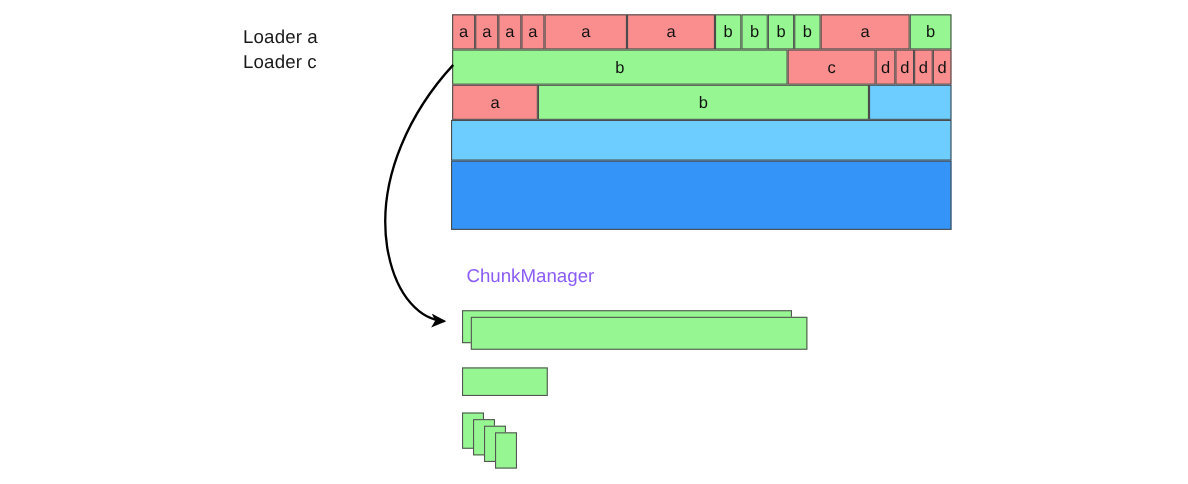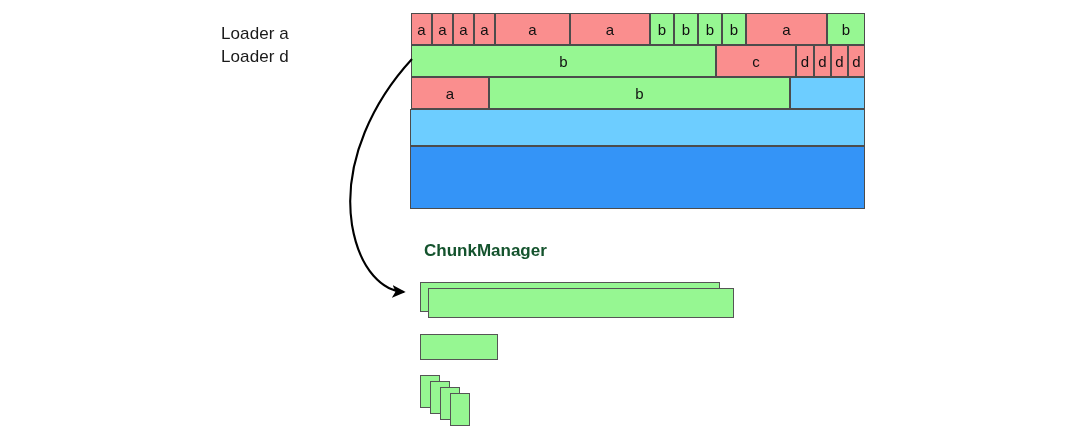--- a/index.html
+++ b/index.html
@@ -71,23 +71,22 @@
   .c-lblue { background: #6dcdff; }
   .c-dblue { background: #3494f7; }
 
   
   .cm-title {
     position: absolute;
     left: 424px;
     top: 240px;
     font-size: 17px;
     line-height: 21px;
-    color: #14532d;
+    color: #8b5cf6;
     white-space: nowrap;
-    font-weight: bold;
   }
   .chunk {
     position: absolute;
     background: #96f792;
     border: 1.5px solid #555555;
     box-sizing: border-box;
   }
 
   
   .arrow-svg {
@@ -99,21 +98,21 @@
     overflow: visible;
   }
 </style>
 </head>
 <body>
 
 <div id="stage">
 
   <div class="loader-labels">
     <div class="loader-label">Loader a</div>
-    <div class="loader-label">Loader d</div>
+    <div class="loader-label">Loader c</div>
   </div>
 
   <div class="memmap" id="memmap" style="left: 410px; top: 13px; width: 455px; height: 196px;">
       <div class="band" style="top: 0px; height: 32px; width: 455px;">
         <div class="cell c-red" style="left: 1px; width: 21px;">a</div>
         <div class="cell c-red" style="left: 22px; width: 21px;">a</div>
         <div class="cell c-red" style="left: 43px; width: 21px;">a</div>
         <div class="cell c-red" style="left: 64px; width: 21px;">a</div>
         <div class="cell c-red" style="left: 85px; width: 75px;">a</div>
         <div class="cell c-red" style="left: 160px; width: 80px;">a</div>

